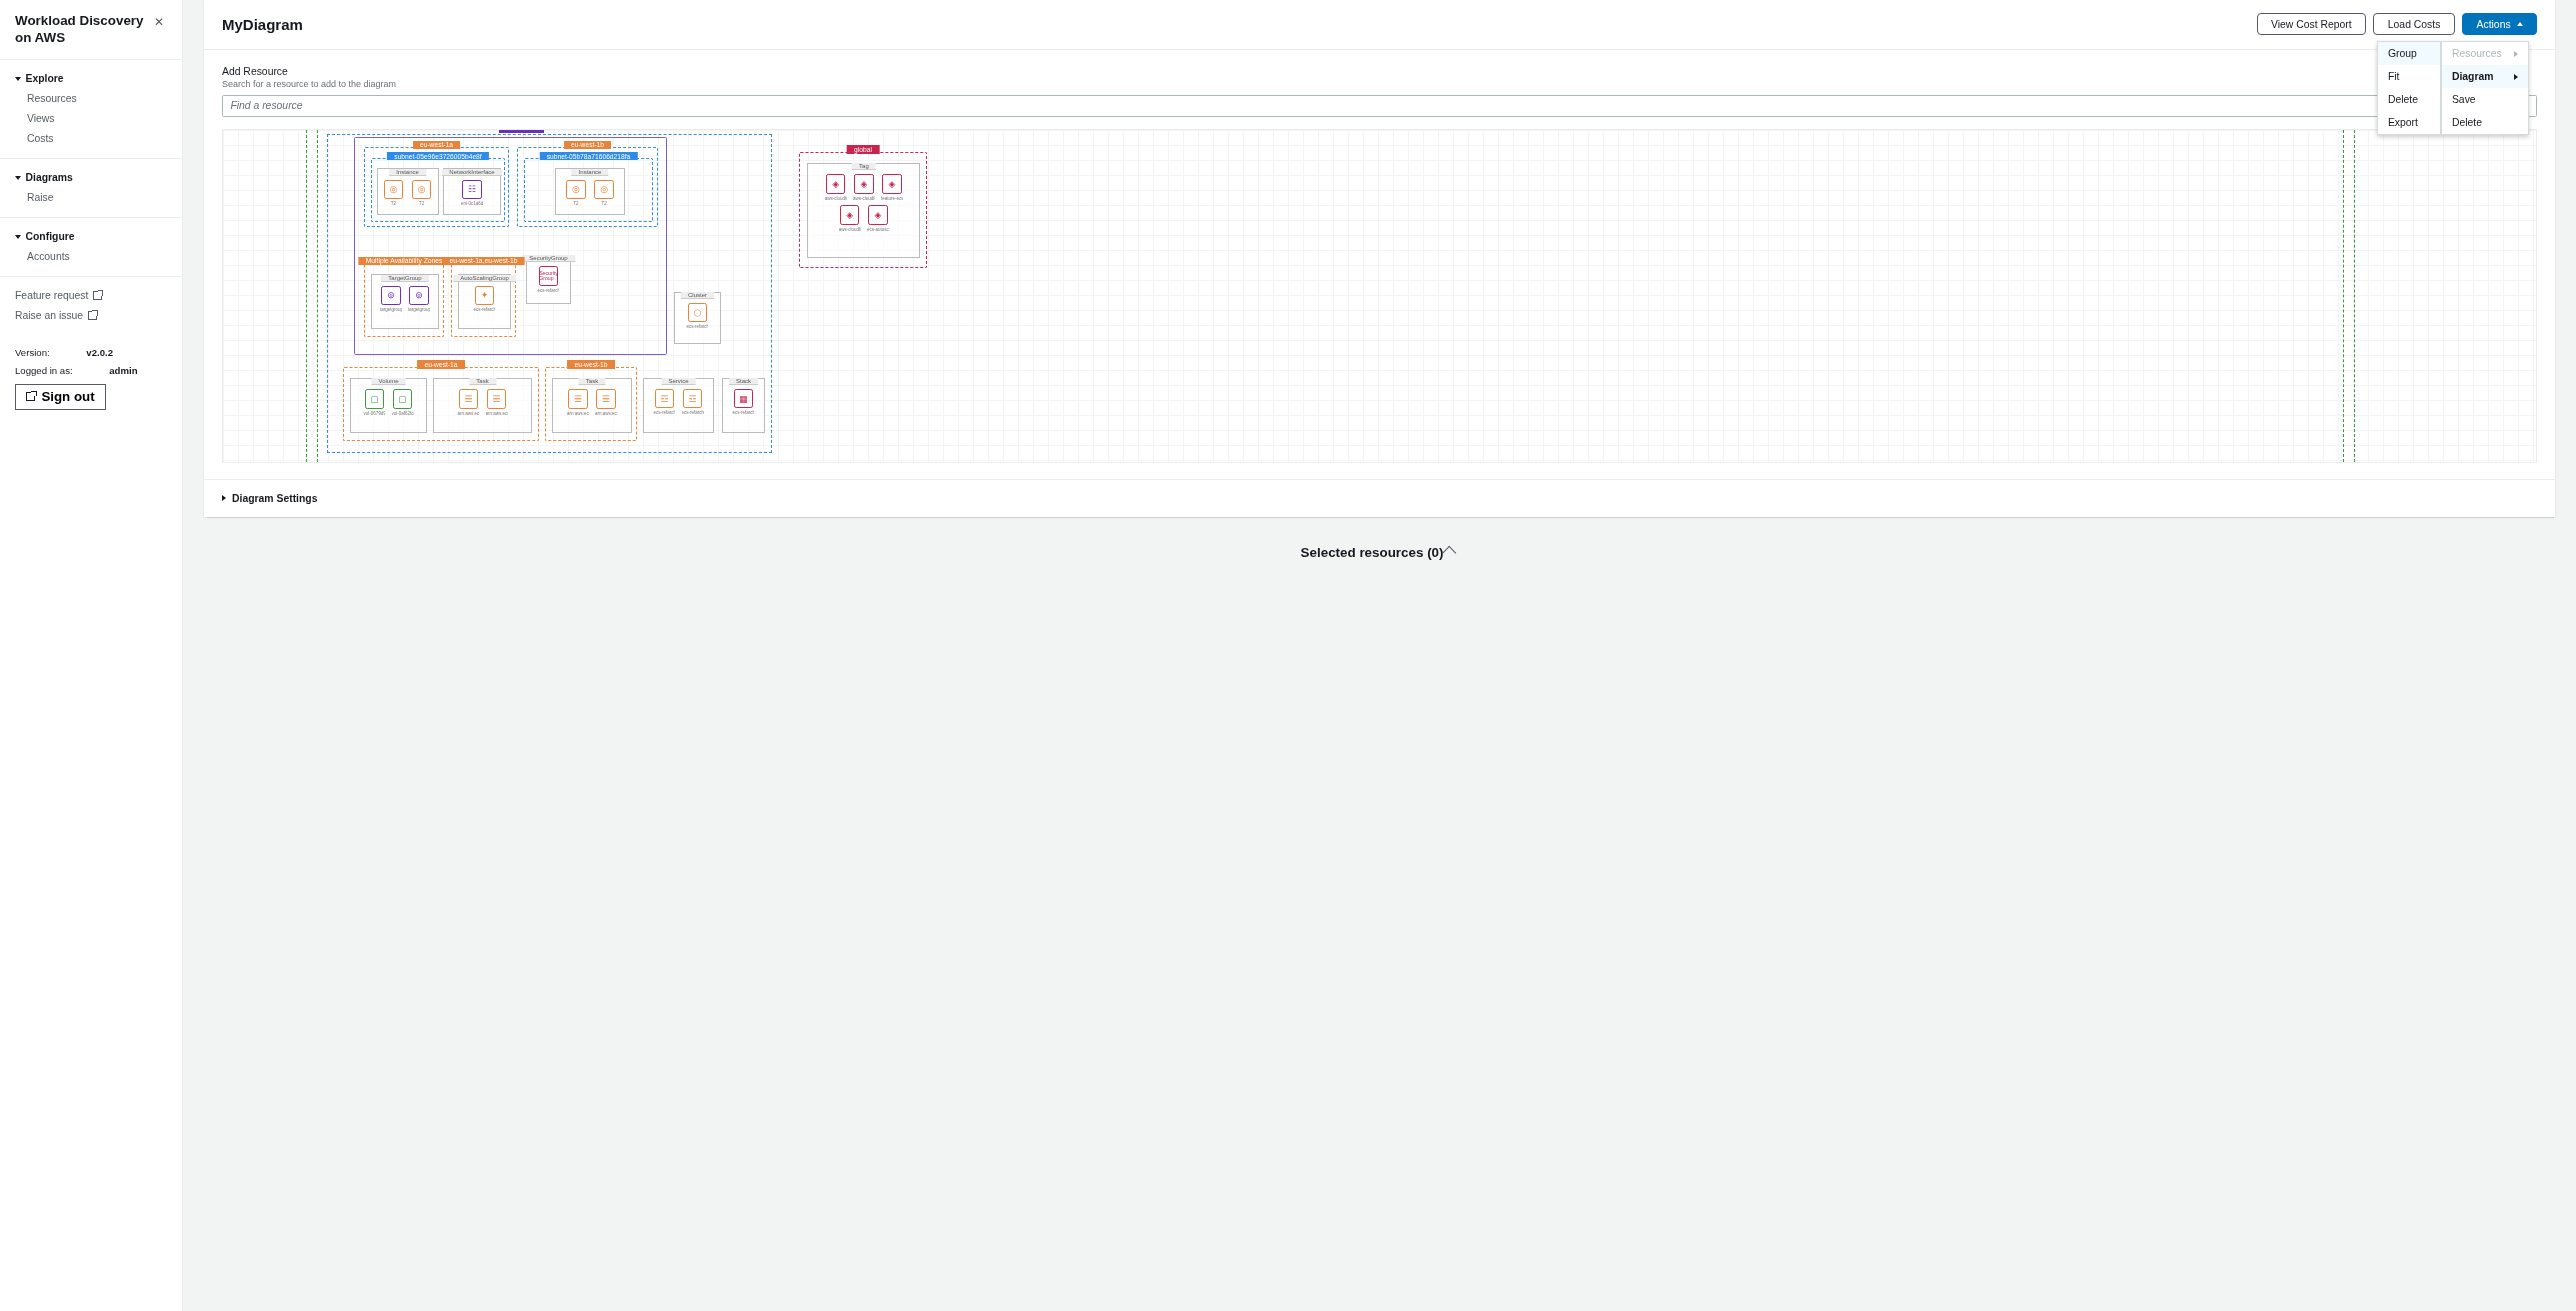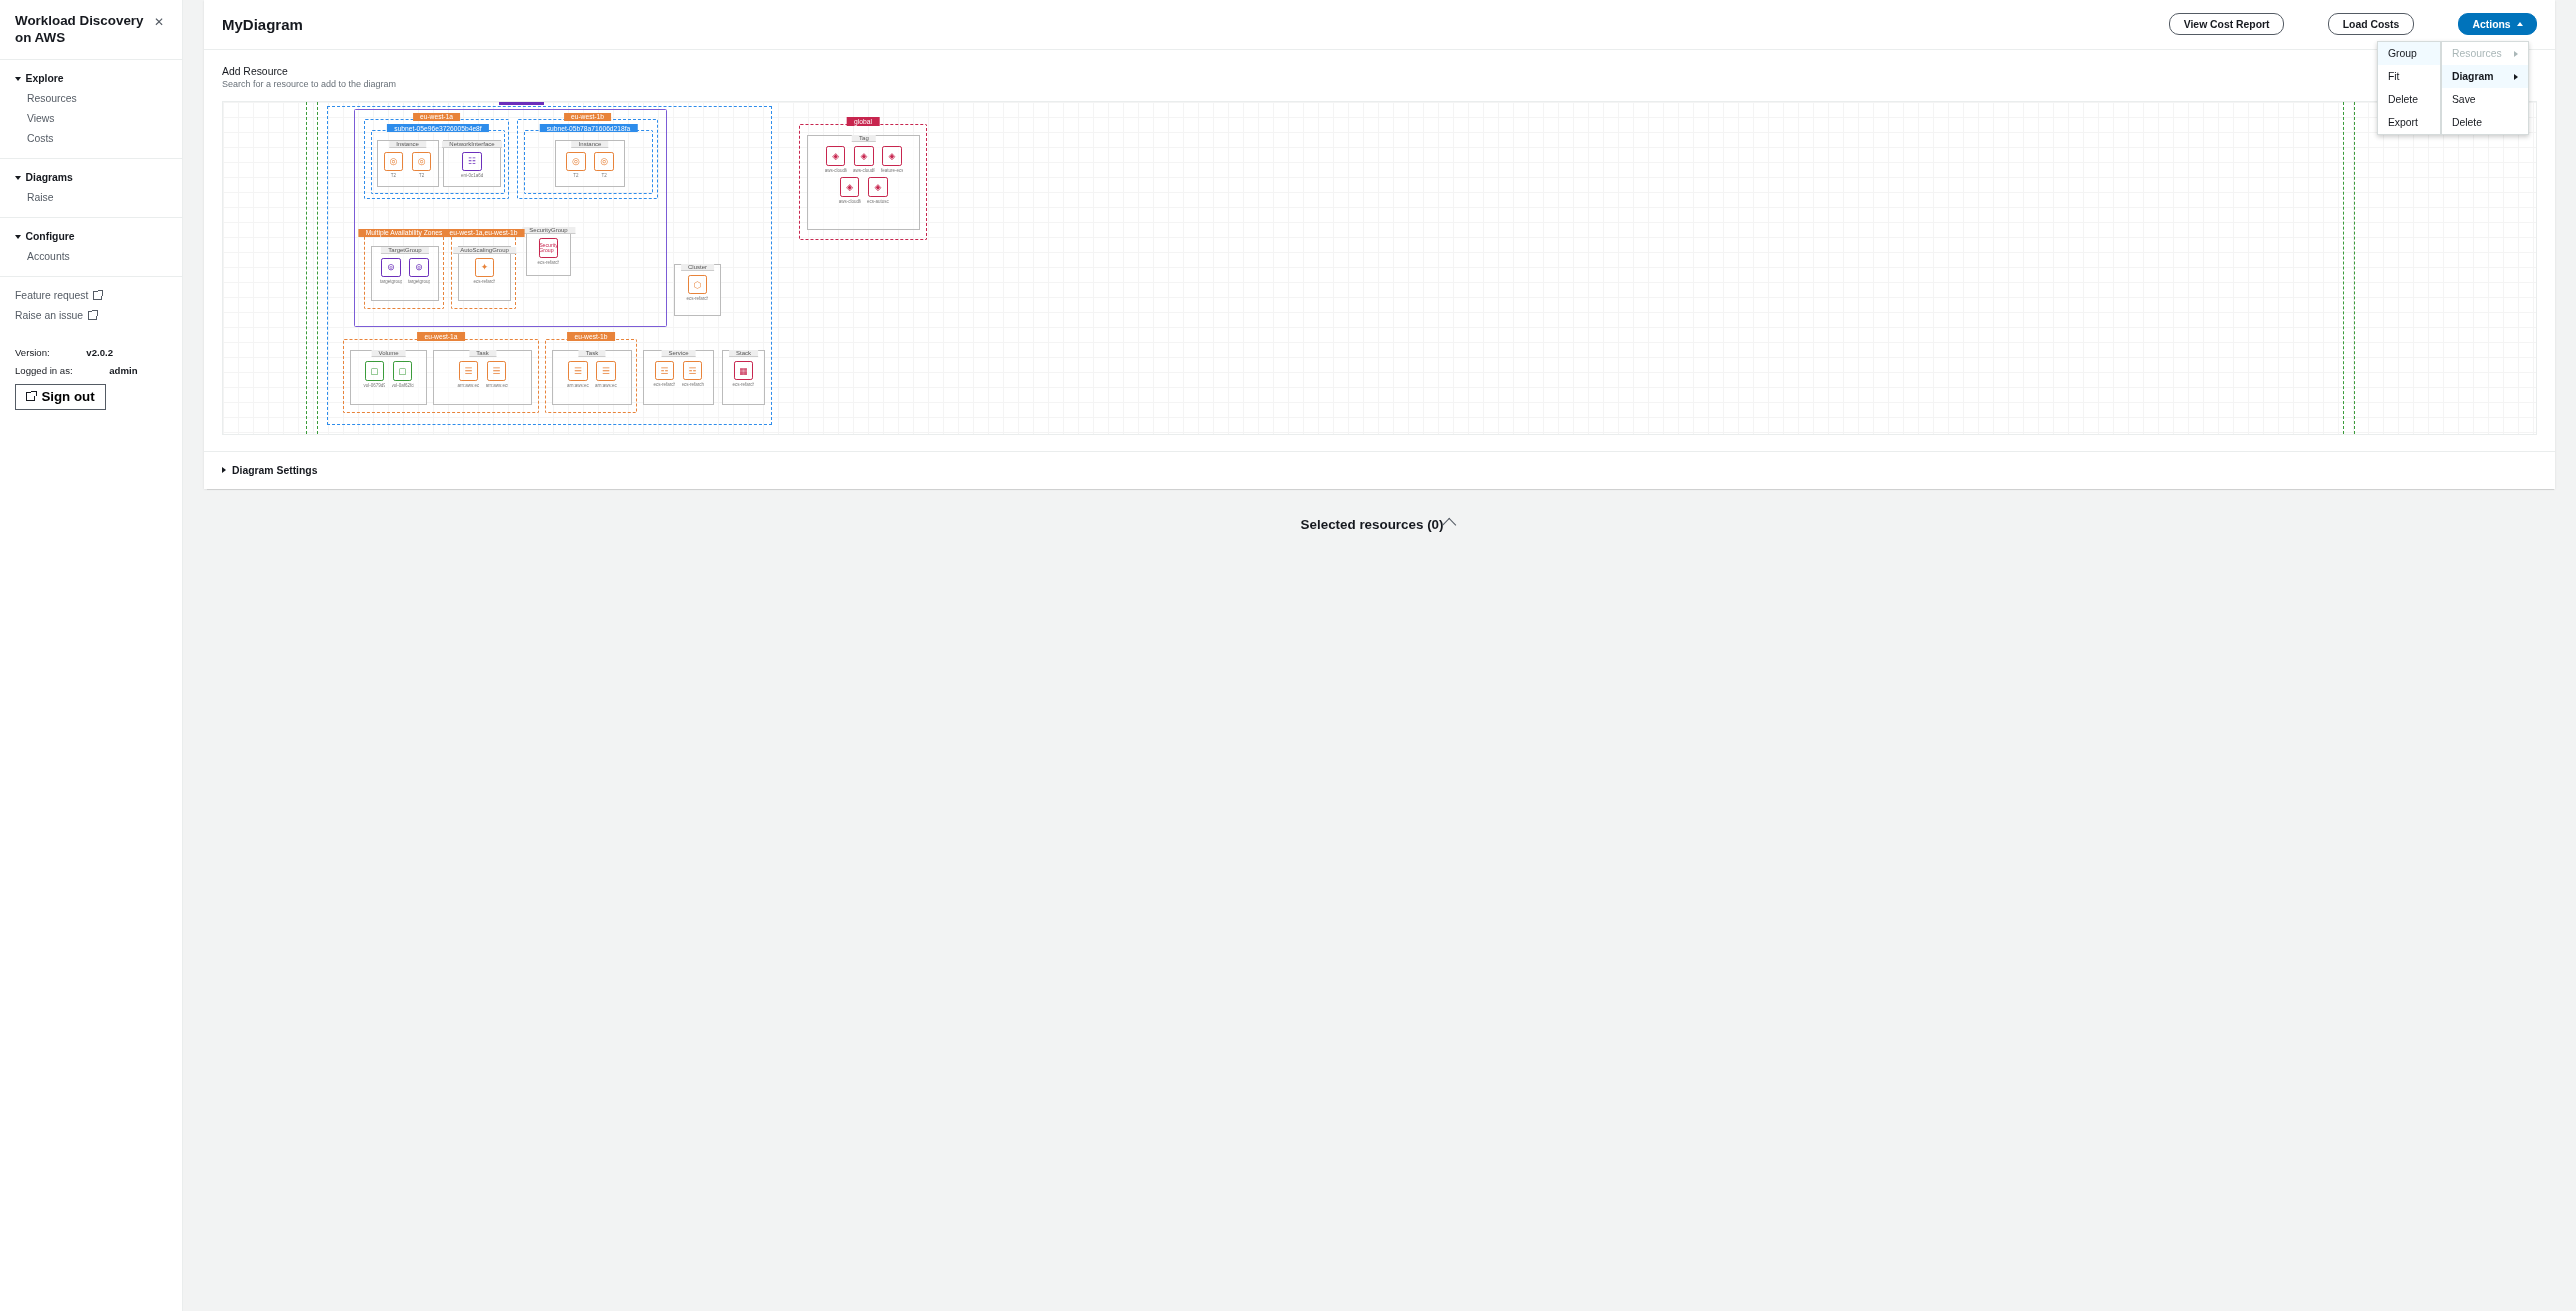--- a/index.html
+++ b/index.html
@@ -31,21 +31,21 @@
   .breadcrumb-row { padding: 10.4px 21px; background: #fff; font-size: 10.4px; }
   .breadcrumb-row a { color: #0073bb; text-decoration: none; }
   .breadcrumb-row .sep { color: #687078; margin: 0 6px; }
   .breadcrumb-row .current { color: #545b64; }
 
   .page-wrap { padding: 0 21px 15px 21px; flex: 1; overflow: auto; }
   .panel { background: #fff; box-shadow: 0 0.7px 0.7px rgba(0,0,0,0.1), 0 0.7px 2.2px rgba(0,0,0,0.1); }
   .page-header { display: flex; justify-content: space-between; align-items: center; padding: 13.4px 18px; border-bottom: 0.7px solid #eaeded; }
   .page-title { font-size: 15px; font-weight: 700; }
   .header-actions { display: flex; gap: 7.4px; position: relative; }
-  .btn { border: 0.7px solid #545b64; background: #fff; color: #16191f; padding: 4.5px 13.4px; font-weight: 700; cursor: pointer; border-radius: 10px; font-size: 10.4px; margin-left: 37px; }
+  .btn { border: 0.7px solid #545b64; background: #fff; color: #16191f; padding: 4.5px 13.4px; font-weight: 400; cursor: pointer; border-radius: 4px; font-size: 10.4px; }
   .btn-primary { background: #0073bb; border-color: #0073bb; color: #fff; display: inline-flex; align-items: center; gap: 6px; }
   .caret-up-wh { width: 0; height: 0; border-left: 3.7px solid transparent; border-right: 3.7px solid transparent; border-bottom: 4.5px solid #fff; }
 
   
   .dropdown { position: absolute; top: 28px; right: 8px; display: flex; box-shadow: 0 1.5px 4.5px rgba(0,0,0,0.2); z-index: 100; }
   .dropdown-col { background: #fff; border: 0.7px solid #d5dbdb; min-width: 64px; }
   .dropdown-item { padding: 6px 10.4px; display: flex; justify-content: space-between; align-items: center; gap: 12px; cursor: pointer; white-space: nowrap; }
   .dropdown-item.disabled { color: #aab7b8; cursor: default; }
   .dropdown-item.highlight { background: #f1faff; }
   .caret-right { width: 0; height: 0; border-top: 3.7px solid transparent; border-bottom: 3.7px solid transparent; border-left: 4.5px solid currentColor; }
@@ -194,20 +194,24 @@
                 <span>Delete</span>
               </div>
             </div>
           </div>
         </div>
       </div>
 
       <div class="panel-body">
         <div class="field-label">Add Resource</div>
         <div class="field-hint">Search for a resource to add to the diagram</div>
+        <div class="select-box">
+          <span>Find a resource</span>
+          <span class="select-caret">▼</span>
+        </div>
 
         <div class="canvas-wrap">
 
           <div class="canvas-abs" style="top:0; left:276px; width:45px; height:3px; background:#6b2fbb;"></div>
 
           <div class="canvas-abs green-dash" style="top:0; left:83px; width:12px; height:100%;"></div>
           <div class="canvas-abs green-dash" style="top:0; right:181px; width:12px; height:100%;"></div>
 
           <div class="canvas-abs blue-dash" style="top:4.5px; left:104px; width:445px; height:319px;"></div>
 

